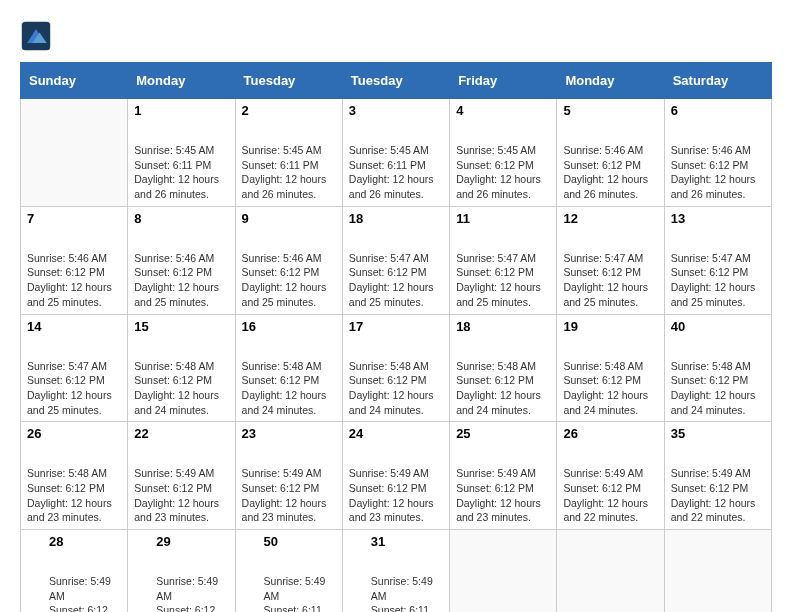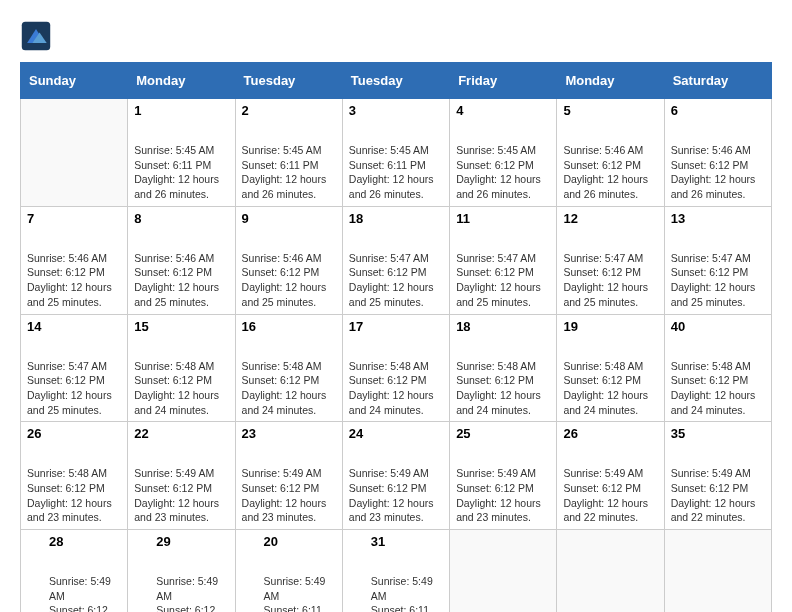--- a/index.html
+++ b/index.html
@@ -244,21 +244,21 @@
       <tr>
         <td>
           <span class="day-number">28</span>
           <div class="day-detail">Sunrise: 5:49 AM<br>Sunset: 6:12 PM<br>Daylight: 12 hours<br>and 22 minutes.</div>
         </td>
         <td>
           <span class="day-number">29</span>
           <div class="day-detail">Sunrise: 5:49 AM<br>Sunset: 6:12 PM<br>Daylight: 12 hours<br>and 22 minutes.</div>
         </td>
         <td>
-          <span class="day-number">20</span>
+          <span class="day-number">50</span>
           <div class="day-detail">Sunrise: 5:49 AM<br>Sunset: 6:11 PM<br>Daylight: 12 hours<br>and 22 minutes.</div>
         </td>
         <td>
           <span class="day-number">31</span>
           <div class="day-detail">Sunrise: 5:49 AM<br>Sunset: 6:11 PM<br>Daylight: 12 hours<br>and 21 minutes.</div>
         </td>
         <td class="empty-cell"></td>
         <td class="empty-cell"></td>
         <td class="empty-cell"></td>
       </tr>

